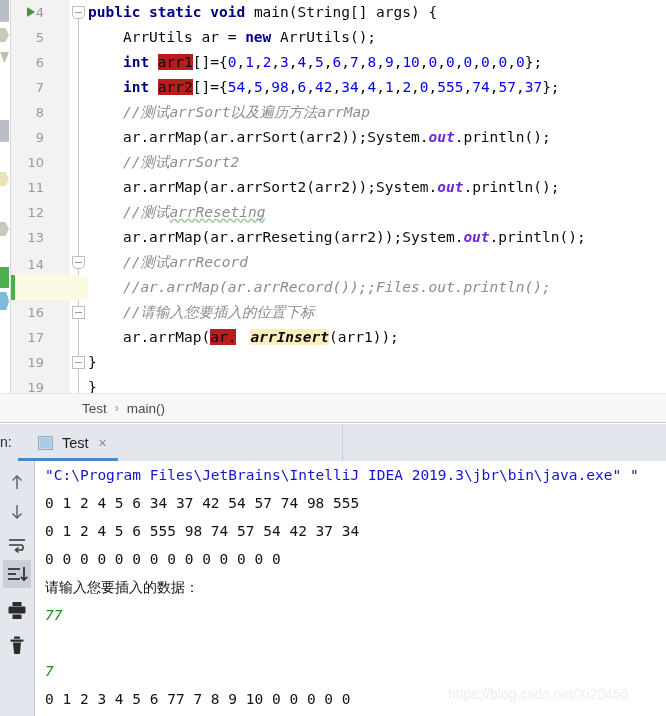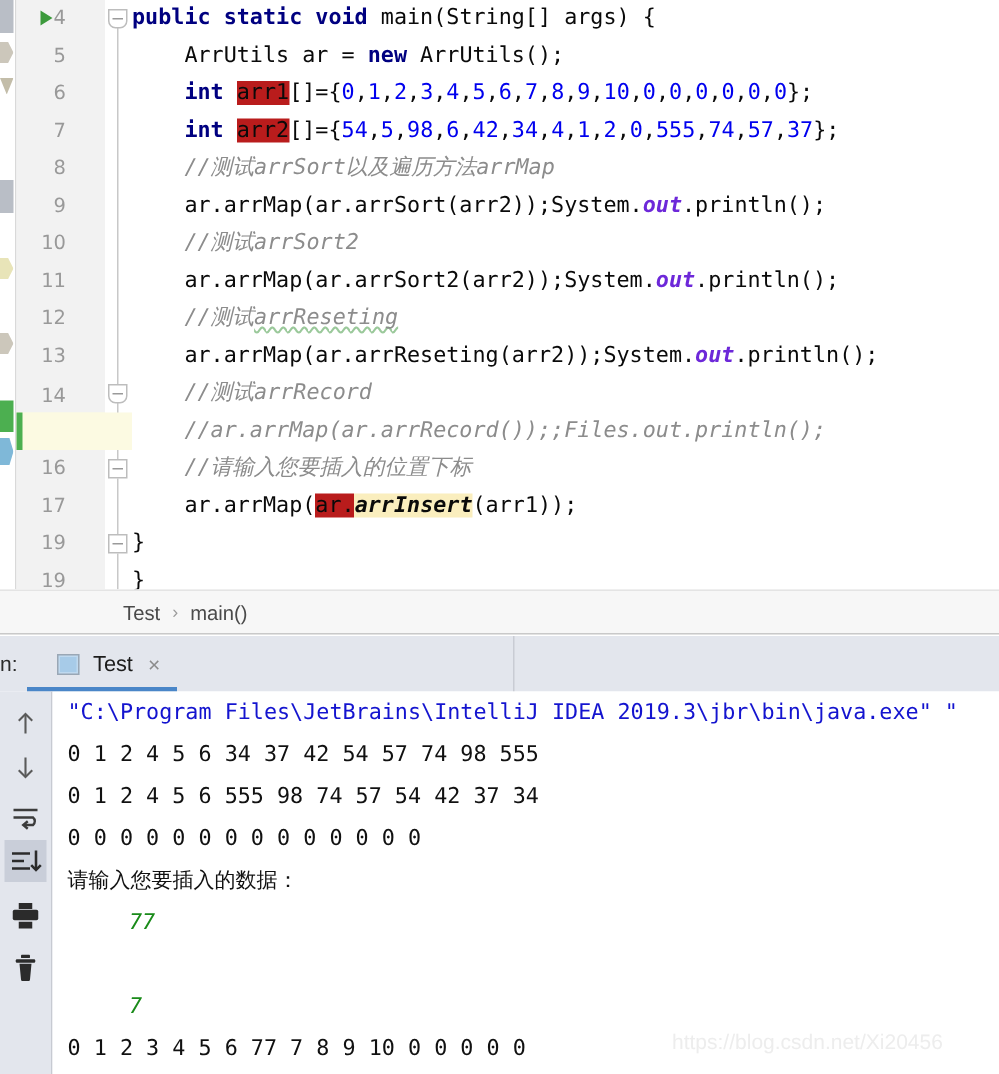--- a/index.html
+++ b/index.html
@@ -144,21 +144,21 @@
     background: #4caf50;
   }
 
   .kw      { color: #000080; font-weight: bold; }
   .num     { color: #0000ee; }
   .cmt     { color: #8c8c8c; font-style: italic; }
   .cmt-ul  { text-decoration: underline wavy #9bc99b; text-decoration-skip-ink: none; }
   .fld     { color: #6d28d9; font-weight: bold; font-style: italic; }
   .ident   { color: #0a0a0a; }
   .ywrap   { background: #b91c1c; }
-  .ywrap-i { background: #faeebe; font-style: italic; font-weight: bold; }
+  .ywrap-i { background: #faeebe; font-style: italic; font-weight: bold; margin-left: 14px; }
 
   
   .breadcrumb {
     position: absolute;
     left: 0; top: 393px;
     width: 666px;
     height: 30px;
     background: #f7f7f7;
     border-top: 1px solid #e4e4e4;
     border-bottom: 1px solid #c9c9c9;
@@ -278,21 +278,21 @@
     position: absolute;
     left: 10px;
     white-space: pre;
     font-family: "DejaVu Sans Mono", monospace;
     font-size: 14.5px;
     line-height: 28px;
     height: 28px;
   }
   .c-cmd  { color: #1414cf; }
   .c-out  { color: #111111; }
-  .c-in   { color: #1a8b1a; font-style: italic; margin-left: 41px; }
+  .c-in   { color: #1a8b1a; font-style: italic; }
   .c-done { color: #2222c0; }
   .c-cn   { color: #111111; font-family: "DejaVu Sans", sans-serif; font-size: 14px; }
 
   .watermark {
     position: absolute;
     left: 448px; top: 686px;
     font-family: "Liberation Sans", sans-serif;
     font-size: 14px;
     color: #ededed;
     white-space: nowrap;

